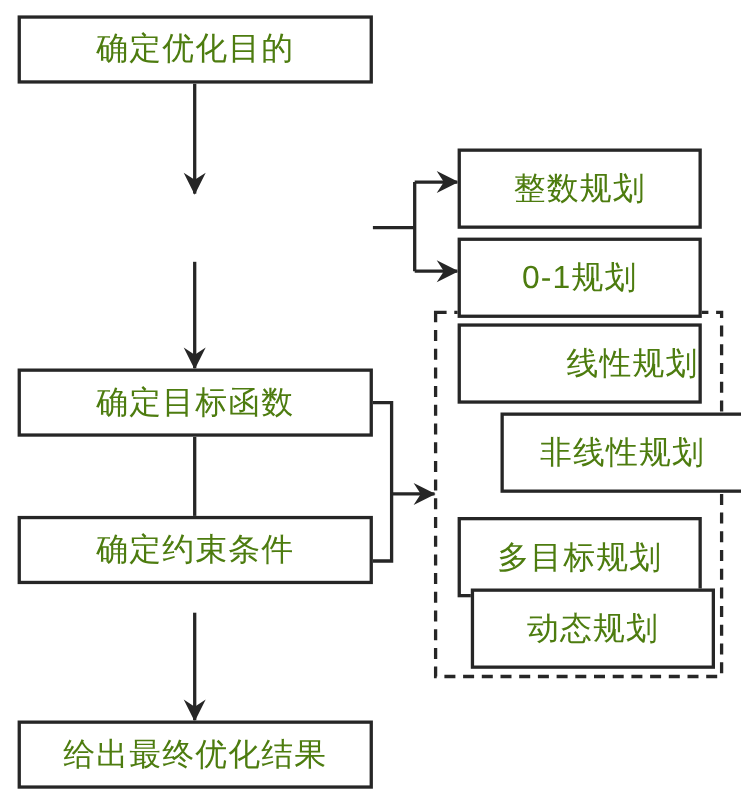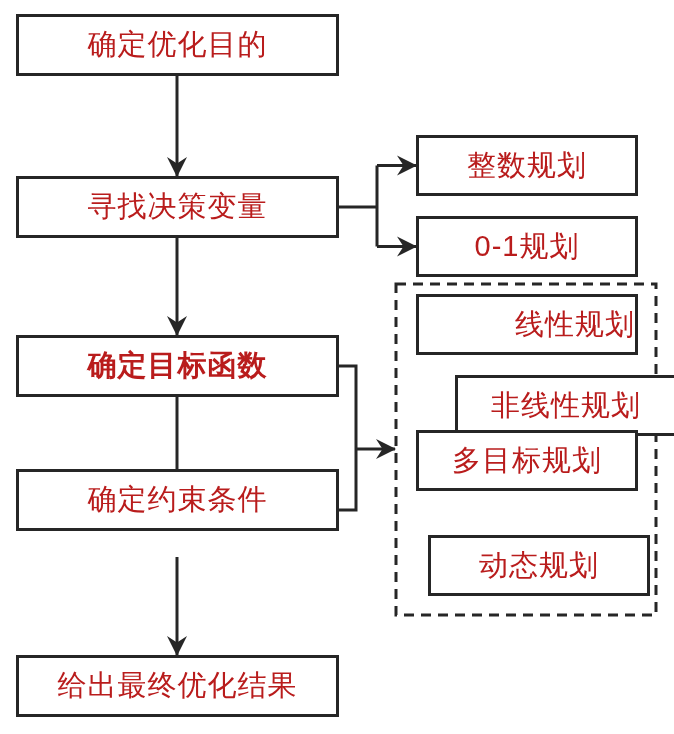--- a/index.html
+++ b/index.html
@@ -24,47 +24,47 @@
   }
   .node {
     position: absolute;
     box-sizing: border-box;
     border: 3px solid #262626;
     background: #ffffff;
     display: flex;
     align-items: center;
     justify-content: center;
     font-size: 29px;
-    color: #b91c1c;
+    color: #4d7c0f;
     letter-spacing: 1px;
     white-space: nowrap;
   }
   .node-main {
     left: 16px;
     width: 323px;
     height: 62px;
   }
   .node-side {
     left: 416px;
     width: 222px;
-    height: 61px;
+    height: 73px;
   }
   
   .n-goal        { top: 14px;  }
   .n-variables   { top: 176px; }
-  .n-objective   { top: 335px; font-weight: bold; }
+  .n-objective   { top: 335px; }
   .n-constraints { top: 469px; }
   .n-result      { top: 655px; }
   
   .n-integer     { top: 135px; }
   .n-zeroone     { top: 216px; justify-content: center; }
   
   .n-linear      { top: 294px; justify-content: flex-end; }
   .n-nonlinear   { top: 375px; margin-left: 39px; }
-  .n-multi       { top: 430px; }
+  .n-multi       { top: 470px; }
   .n-dynamic     { top: 535px; margin-left: 12px; }
 
   .label {
     display: inline-block;
   }
 </style>
 </head>
 <body>
 
 <div class="canvas">
@@ -87,23 +87,20 @@
 
     <path d="M339,366 H356 V510 H339" fill="none" stroke="#262626" stroke-width="3"></path>
     <line x1="356" y1="449" x2="395" y2="449" stroke="#262626" stroke-width="3" marker-end="url(#arrowhead)"></line>
 
     <rect x="396" y="284" width="260" height="331" fill="none" stroke="#262626" stroke-width="3" stroke-dasharray="10,7"></rect>
   </svg>
 
   <div class="node node-main n-goal">
     <span class="label">确定优化目的</span>
   </div>
-  <div class="node node-main n-variables">
-    <span class="label">寻找决策变量</span>
-  </div>
   <div class="node node-main n-objective">
     <span class="label">确定目标函数</span>
   </div>
   <div class="node node-main n-constraints">
     <span class="label">确定约束条件</span>
   </div>
   <div class="node node-main n-result">
     <span class="label">给出最终优化结果</span>
   </div>
 

